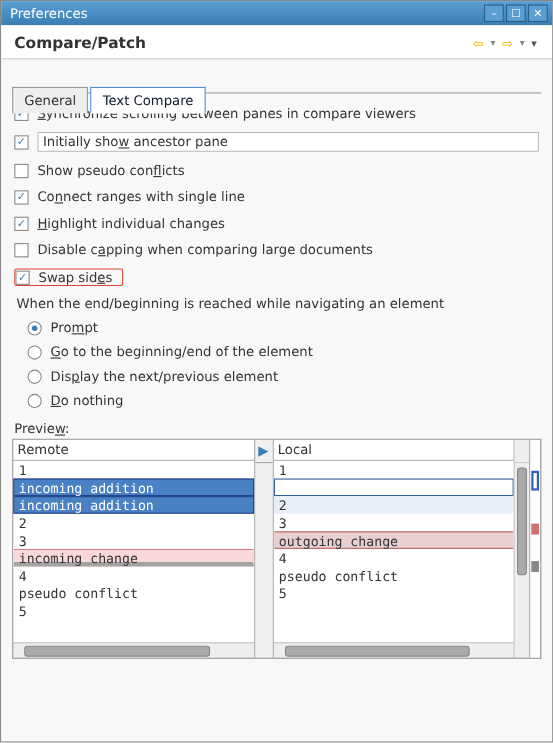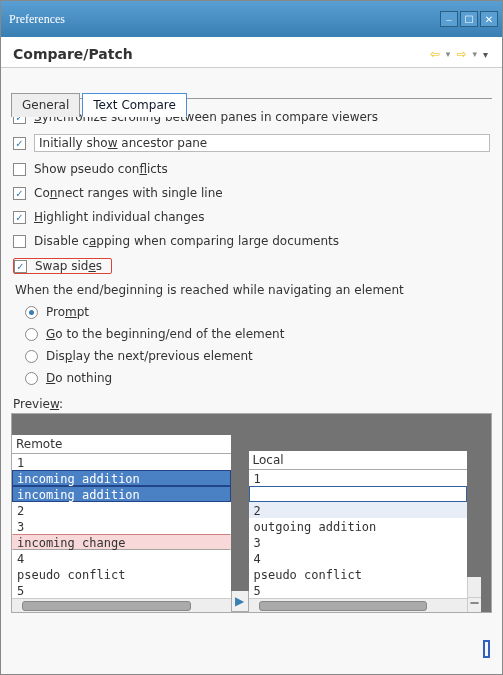--- a/index.html
+++ b/index.html
@@ -9,27 +9,26 @@
     font-size: 12px;
     background: #f8f8f8;
     color: #333;
     width: 503px;
     height: 675px;
     overflow: hidden;
     border: 1px solid #888;
   }
   .titlebar {
     background: linear-gradient(to bottom, #5a9fd4, #3a7fb4);
-    height: 36px;
+    height: 22px;
     display: flex;
     align-items: center;
     padding: 0 4px;
     color: #fff;
     font-size: 12px;
-    font-family: Liberation Serif, serif;
   }
   .titlebar-title { flex: 1; padding-left: 4px; }
   .titlebar-btns { display: flex; gap: 2px; }
   .tbtn {
     width: 18px; height: 16px;
     background: #5a9fd4;
     border: 1px solid #2a5f84;
     display: flex; align-items: center; justify-content: center;
     font-size: 10px; color: #fff; cursor: pointer;
   }
@@ -112,21 +111,20 @@
     content: ""; width: 5px; height: 5px; border-radius: 50%; background: #3a7fb4;
   }
 
   .preview-label { margin: 8px 0 2px 2px; }
   .preview {
     display: flex;
     border: 1px solid #aaa;
     background: #737373;
     height: 200px;
     position: relative;
-    align-items: flex-end;
   }
   .gutter { width: 18px; border-left: 1px solid #aaa; border-right: 1px solid #aaa; background: #f0f0f0; }
   .pane { flex: 1; display: flex; flex-direction: column; min-width: 0; }
   .pane-header {
     background: #fff;
     padding: 2px 4px;
     border-bottom: 1px solid #aaa;
     font-size: 12px;
   }
   .pane-body {
@@ -134,21 +132,21 @@
     font-family: "DejaVu Sans Mono", "Courier New", monospace;
     font-size: 12px;
     overflow: hidden;
     position: relative;
     background: #fff;
   }
   .line { padding: 0 4px; white-space: pre; height: 16px; line-height: 16px; border: 1px solid transparent; }
   .sel-add   { background: #4a80c4; color: #fff; border: 1px solid #224488; }
   .add-blank { background: #fff; border: 1px solid #3060a0; }
   .add-out   { background: #e8eef8; }
-  .chg-in    { background: #f8d8d8; border-top: 1px solid #d08080; border-bottom: 1px solid #a3a3a3;}
+  .chg-in    { background: #f8d8d8; border-top: 1px solid #d08080; border-bottom: 4px solid #a3a3a3;}
   .chg-out   { background: #e8d0d0; border-top: 1px solid #c07070; border-bottom: 1px solid #c07070;}
   .hscroll {
     height: 14px; background: #eee; border-top: 1px solid #ccc;
     position: relative;
   }
   .hscroll::after {
     content: ""; position: absolute; top: 2px; left: 10px; right: 40px; height: 8px;
     background: #aaa; border: 1px solid #888; border-radius: 3px;
   }
   .gutter-top {
@@ -283,22 +281,22 @@
     <div class="gutter">
       <div class="gutter-top">▶</div>
     </div>
 
     <div class="pane">
       <div class="pane-header">Local</div>
       <div class="pane-body">
         <div class="line">1</div>
         <div class="line add-blank">&nbsp;</div>
         <div class="line add-out">2</div>
-        <div class="line">outgoing addition</div>
         <div class="line">3</div>
+        <div class="line chg-out">outgoing change</div>
         <div class="line">4</div>
         <div class="line">pseudo conflict</div>
         <div class="line">5</div>
       </div>
       <div class="hscroll"></div>
     </div>
 
     <div class="vscroll">
       <div style="height:21px;border-bottom:1px solid #ccc"></div>
       <div class="vscroll-track">

